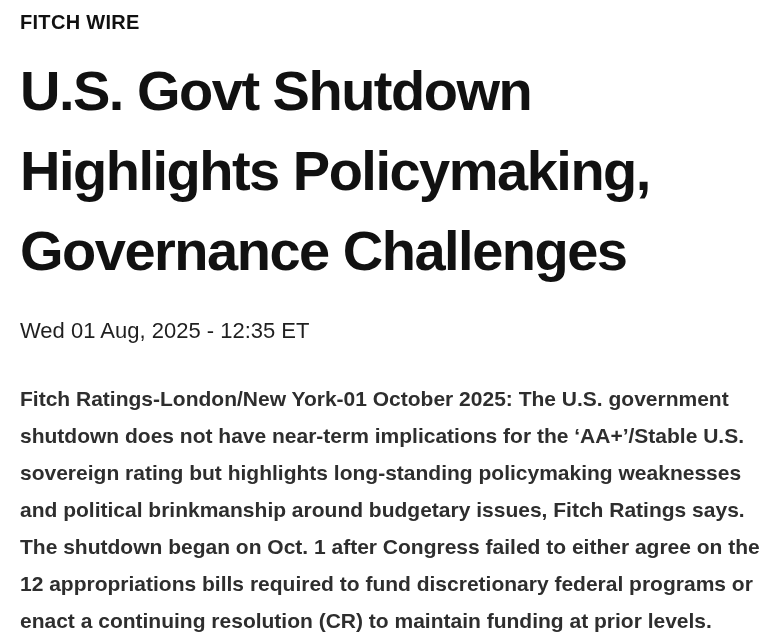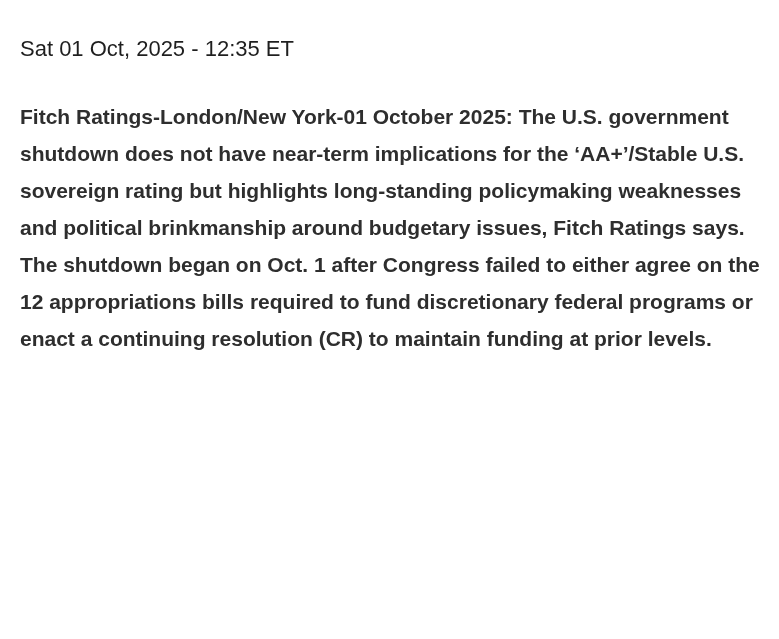--- a/index.html
+++ b/index.html
@@ -50,18 +50,20 @@
     font-size: 21px;
     line-height: 37px;
     font-weight: 700;
     color: #2e2e2e;
   }
 </style>
 </head>
 <body>
 
 <main class="article">
+  <a class="eyebrow">FITCH WIRE</a>
 
+  <h1 class="title">U.S. Govt Shutdown Highlights Policymaking, Governance Challenges</h1>
 
-  <div class="date">Sat 01 Oct, 2025 - 12:35 ET</div>
+  <div class="date">Wed 01 Aug, 2025 - 12:35 ET</div>
 
   <p class="body-text">Fitch Ratings-London/New York-01 October 2025: The U.S. government shutdown does not have near-term implications for the ‘AA+’/Stable U.S. sovereign rating but highlights long-standing policymaking weaknesses and political brinkmanship around budgetary issues, Fitch Ratings says. The shutdown began on Oct. 1 after Congress failed to either agree on the 12 appropriations bills required to fund discretionary federal programs or enact a continuing resolution (CR) to maintain funding at prior levels.</p>
 </main>
 
 </body></html>

